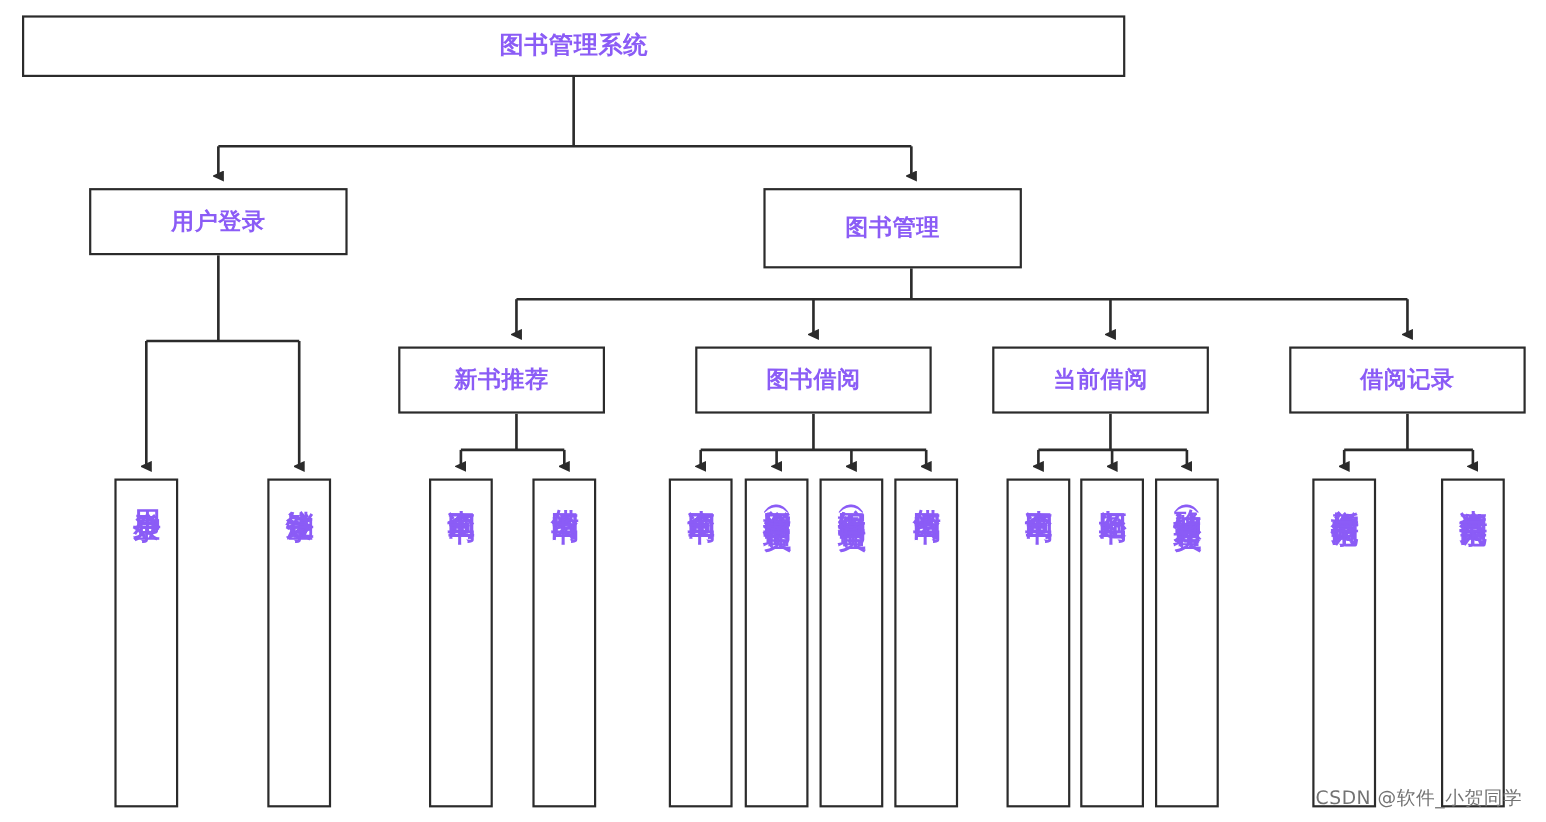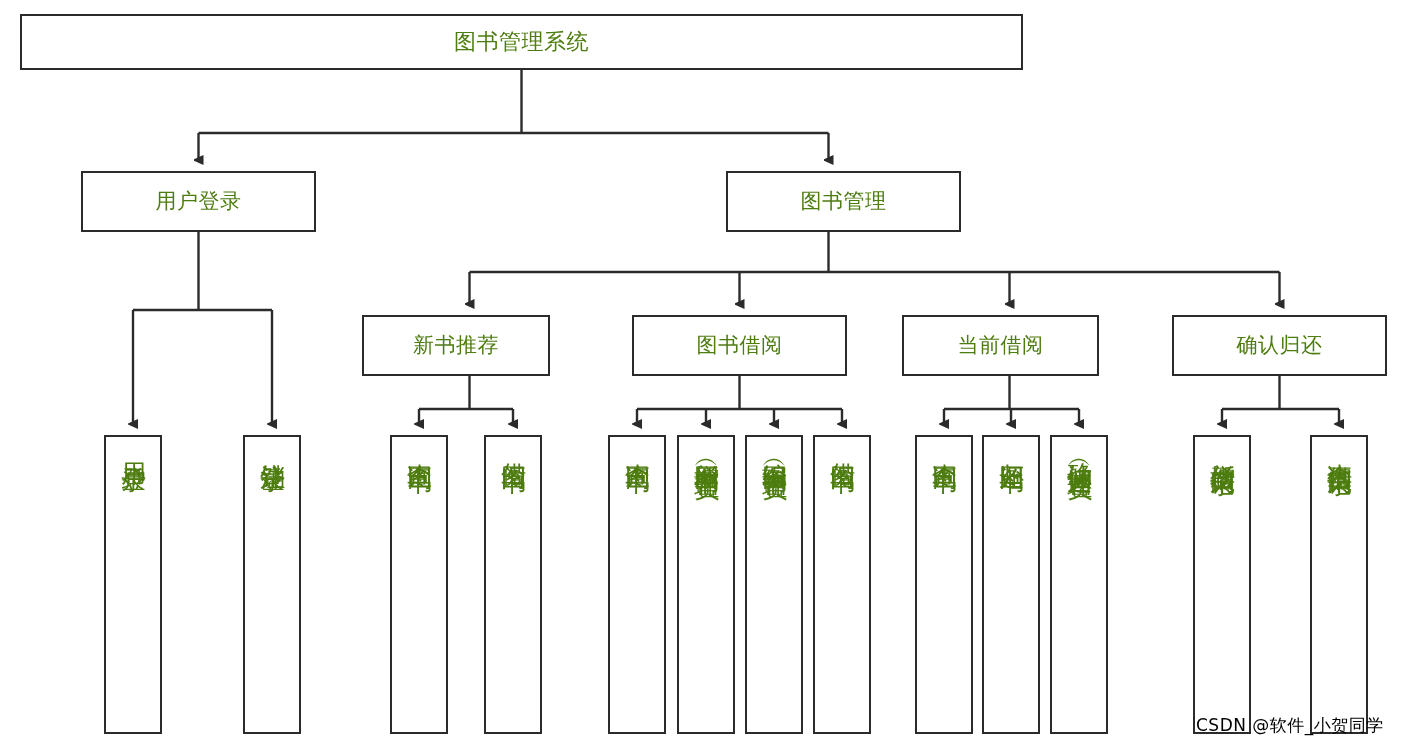--- a/index.html
+++ b/index.html
@@ -26,21 +26,22 @@
     pointer-events: none;
   }
   .node {
     position: absolute;
     box-sizing: border-box;
     border: 2px solid #2b2b2b;
     background: #ffffff;
     display: flex;
     align-items: center;
     justify-content: center;
-    color: #4d7c0f;
+    color: #8b5cf6;
+    font-weight: bold;
   }
   .node .label {
     display: block;
     text-align: center;
     line-height: 1.18;
   }
   
   .node.horiz .label {
     font-size: 21px;
     letter-spacing: 0.5px;
@@ -59,21 +60,21 @@
     writing-mode: vertical-rl;
     text-orientation: upright;
     font-size: 25px;
     line-height: 1.05;
     letter-spacing: 2px;
     white-space: nowrap;
   }
   .watermark {
     position: absolute;
     font-size: 17px;
-    color: #000000;
+    color: #737373;
     white-space: nowrap;
     letter-spacing: 0.5px;
   }
 </style>
 </head>
 <body>
 
 <div id="canvas">
 
   <svg class="edges" viewBox="0 0 1405 747">
@@ -119,34 +120,34 @@
       </g>
   </svg>
 
   <div id="node-layer">
       <div class="node horiz root" style="left: 20px; top: 14px; width: 1003px; height: 56px;">
         <span class="label">图书管理系统</span>
       </div>
       <div class="node horiz" style="left: 81px; top: 171px; width: 235px; height: 61px;">
         <span class="label">用户登录</span>
       </div>
-      <div class="node horiz" style="left: 726px; top: 171px; width: 235px; height: 61px;">
+      <div class="node horiz" style="left: 694px; top: 171px; width: 235px; height: 73px;">
         <span class="label">图书管理</span>
       </div>
       <div class="node horiz" style="left: 362px; top: 315px; width: 188px; height: 61px;">
         <span class="label">新书推荐</span>
       </div>
       <div class="node horiz" style="left: 632px; top: 315px; width: 215px; height: 61px;">
         <span class="label">图书借阅</span>
       </div>
       <div class="node horiz" style="left: 902px; top: 315px; width: 197px; height: 61px;">
         <span class="label">当前借阅</span>
       </div>
       <div class="node horiz" style="left: 1172px; top: 315px; width: 215px; height: 61px;">
-        <span class="label">确认归还</span>
+        <span class="label">借阅记录</span>
       </div>
       <div class="node vert" style="left: 104px; top: 435px; width: 58px; height: 299px;">
         <span class="label">用户登录</span>
       </div>
       <div class="node vert" style="left: 243px; top: 435px; width: 58px; height: 299px;">
         <span class="label">注销登录</span>
       </div>
       <div class="node vert" style="left: 390px; top: 435px; width: 58px; height: 299px;">
         <span class="label">查询图书</span>
       </div>

